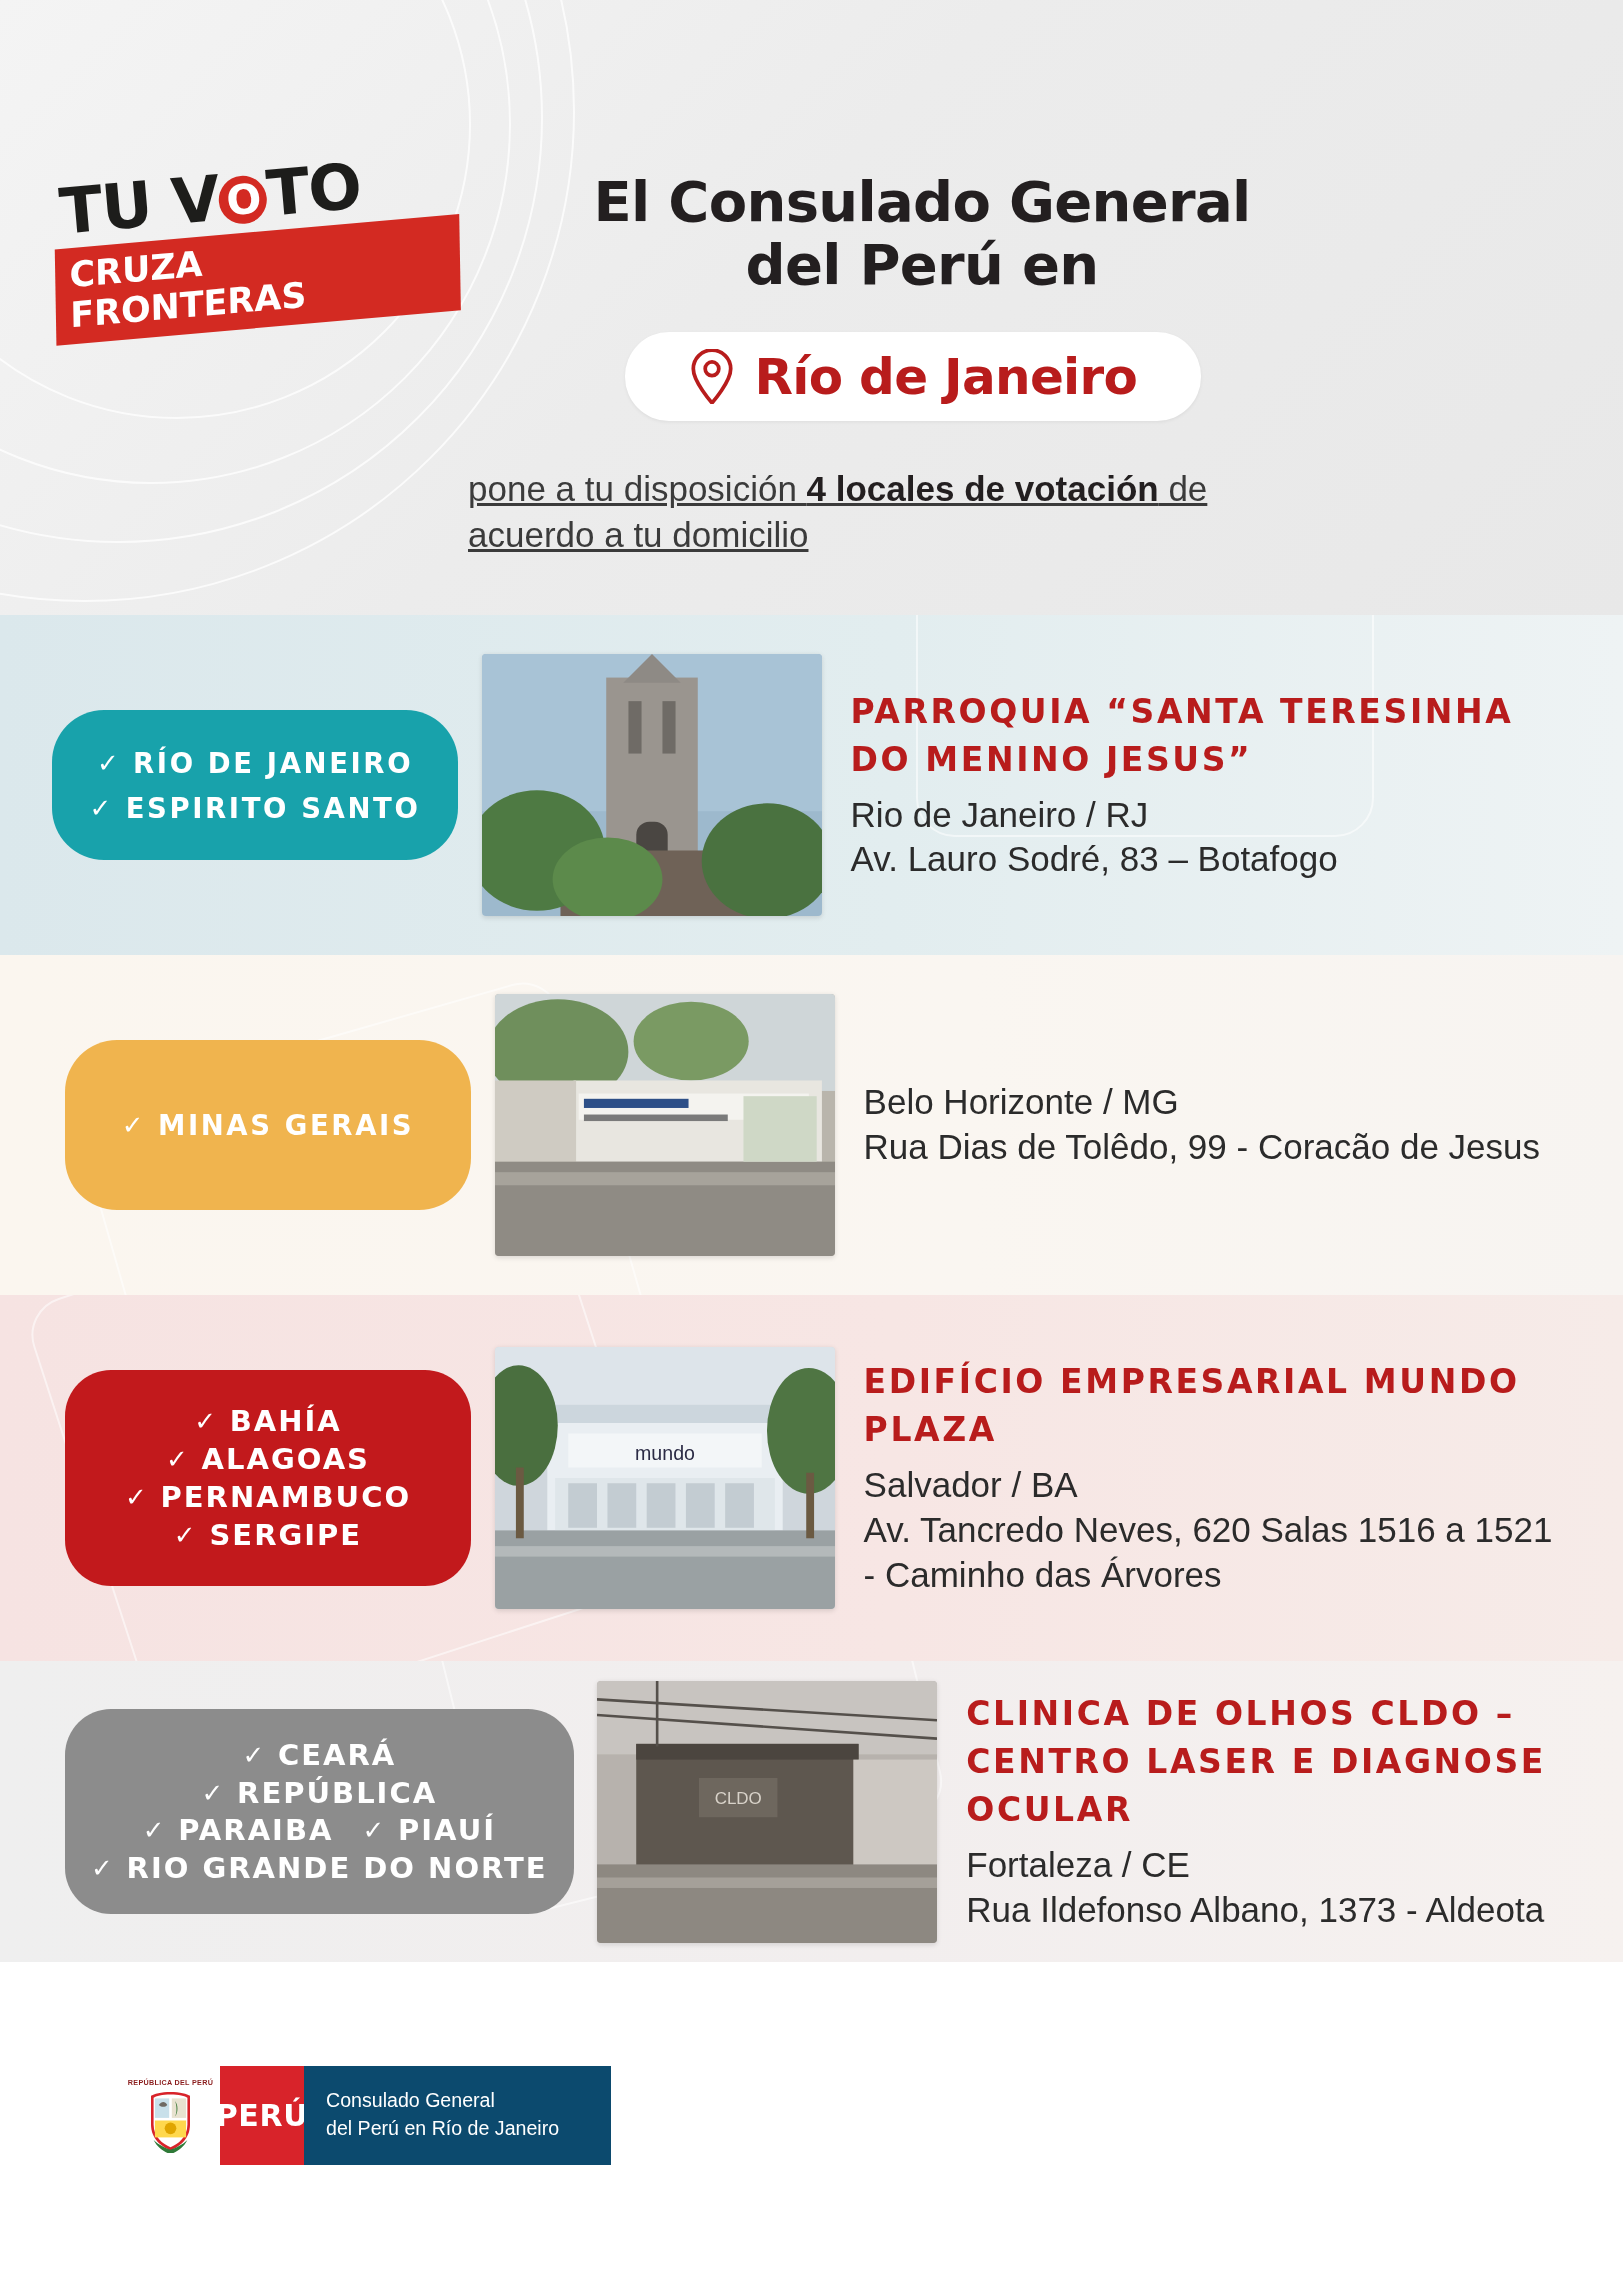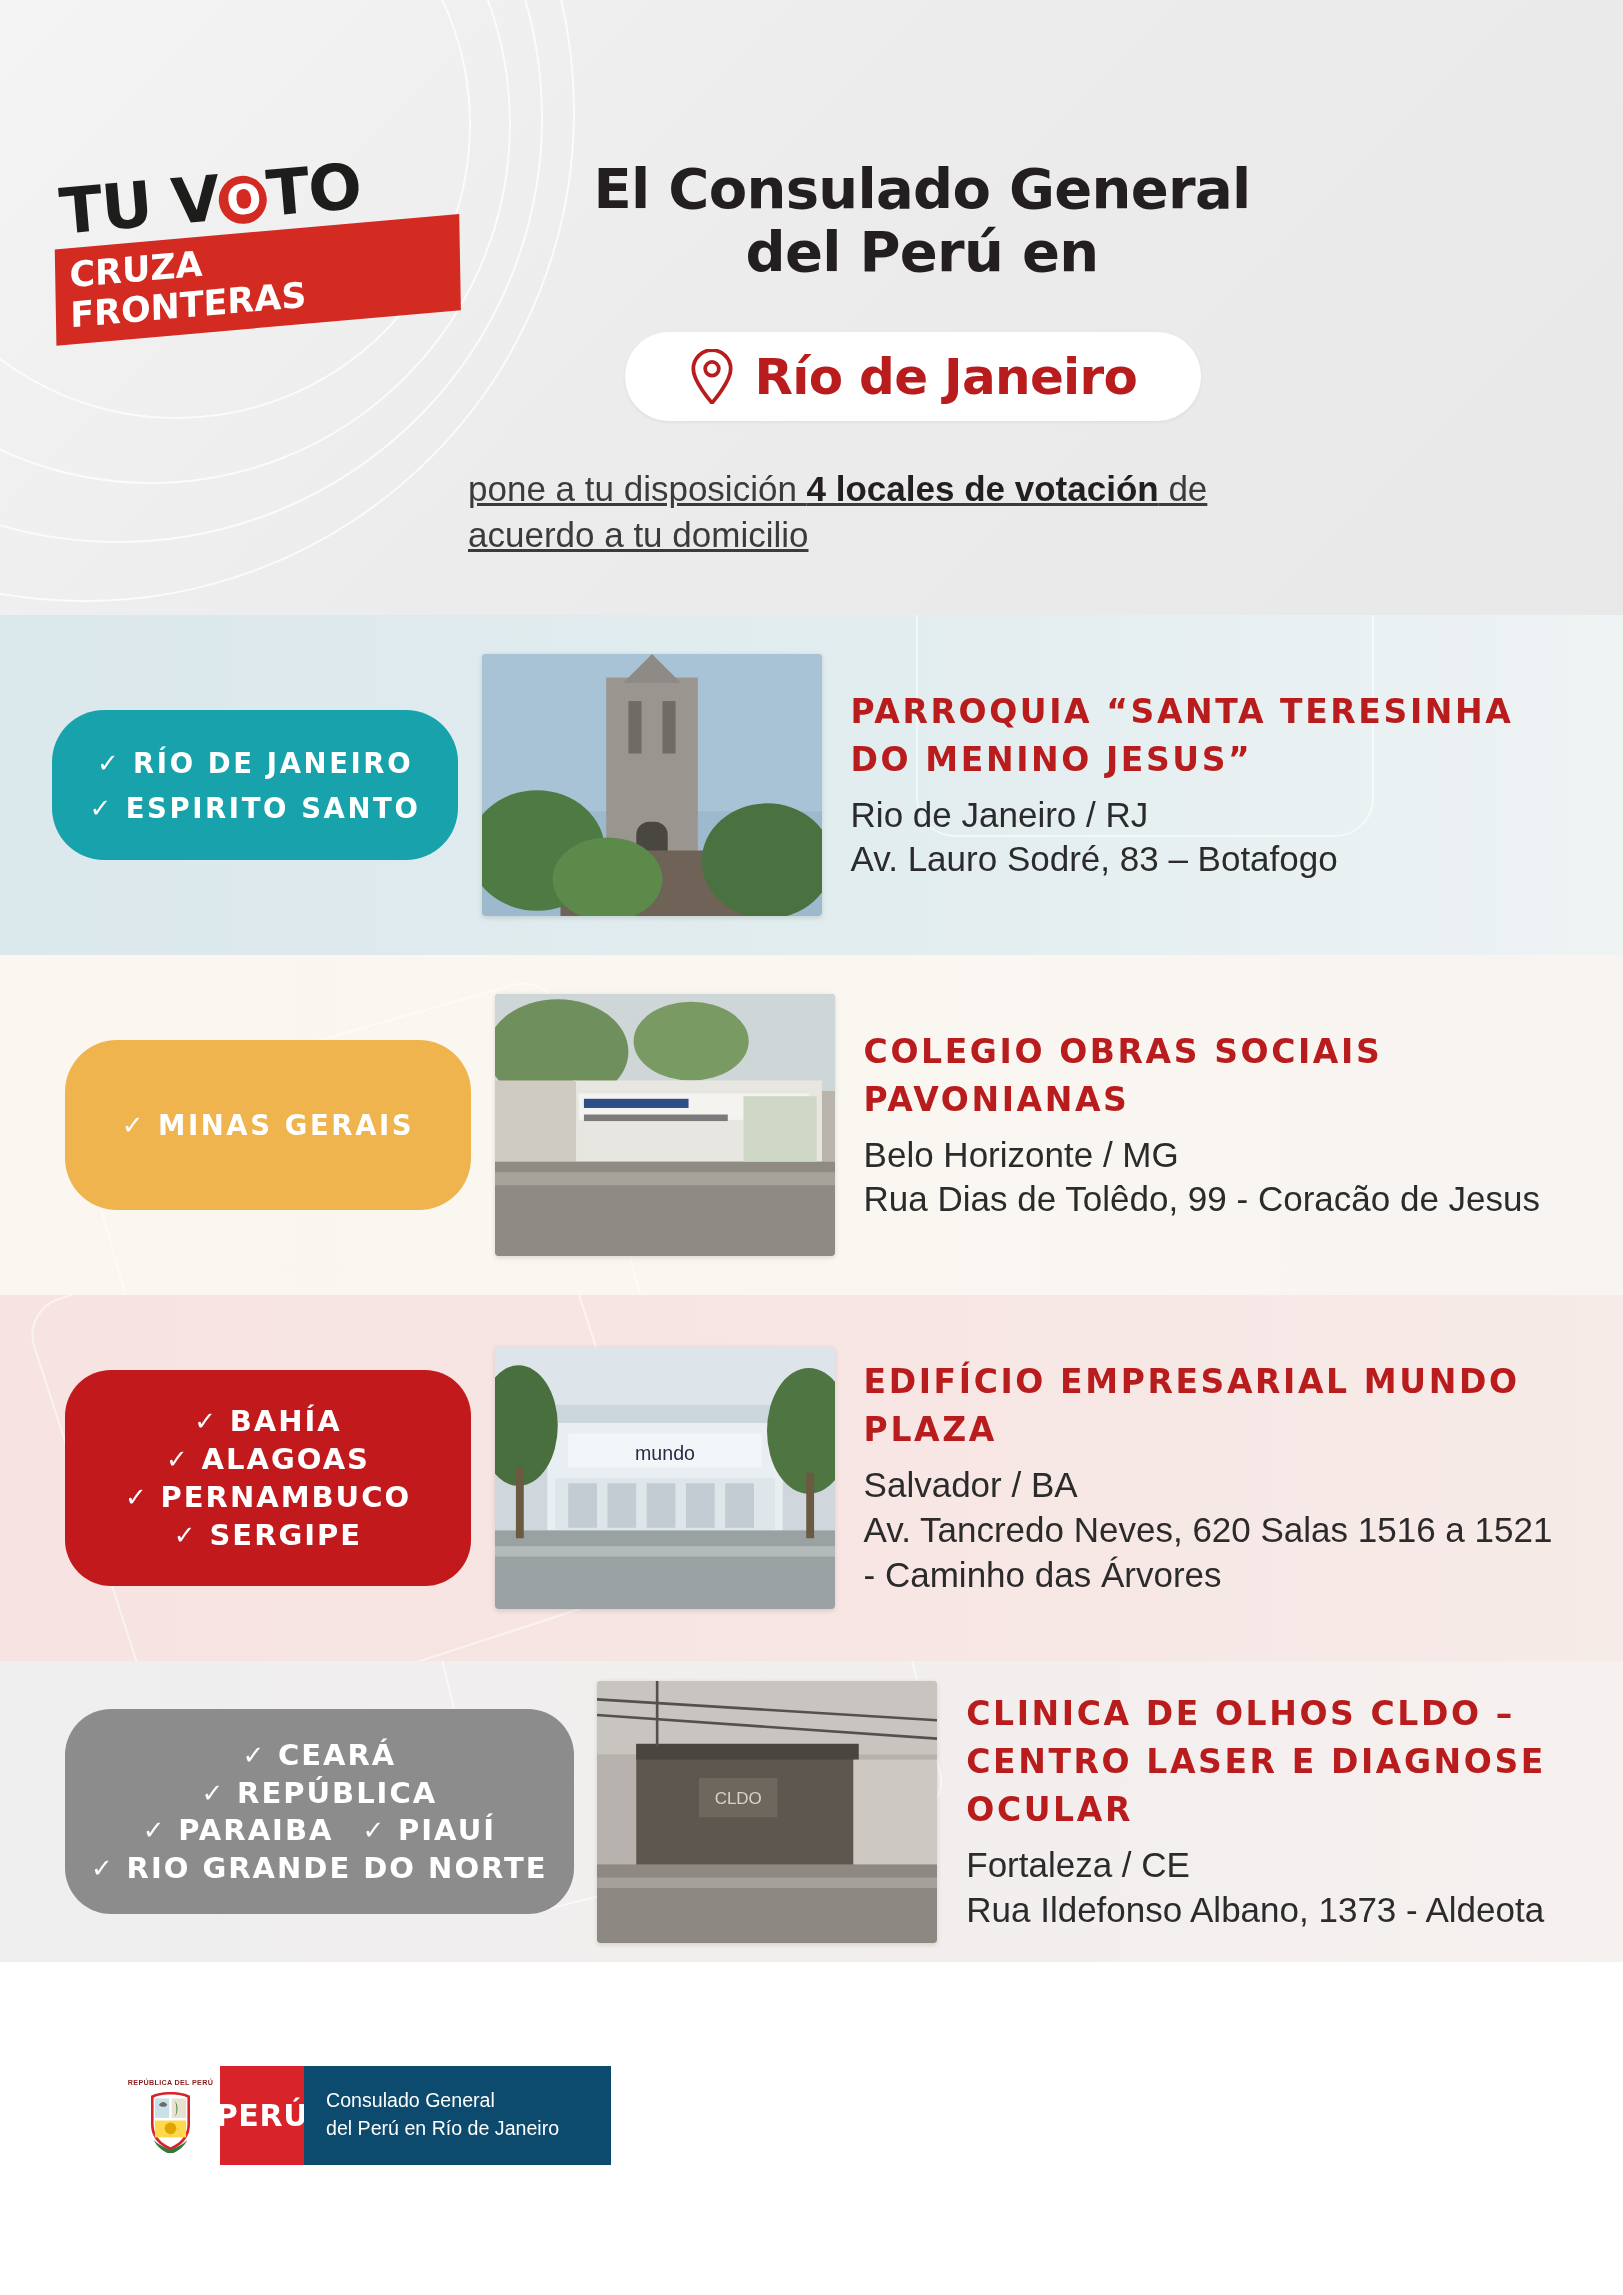--- a/index.html
+++ b/index.html
@@ -75,21 +75,21 @@
     font-size: 35px;
     letter-spacing: 0px;
     padding: 6.5px 14.4px 9.2px 14.4px;
     display: inline-block;
     transform: skewX(-4deg);
   }
 
   .title {
     position: absolute;
     left: 497px;
-    top: 158px;
+    top: 171px;
     width: 850px;
     text-align: center;
     font-family: "DejaVu Sans", sans-serif;
     font-weight: 700;
     font-size: 56px;
     line-height: 1.12;
     color: #231f20;
     letter-spacing: -0.7px;
   }
 
@@ -360,21 +360,20 @@
           <rect x="68" y="80" width="80" height="7" fill="#2d4f87"></rect>
           <rect x="68" y="92" width="110" height="5" fill="#7a7a7a"></rect>
           <rect x="0" y="66" width="62" height="76" fill="#cfcbc2"></rect>
           <rect x="0" y="128" width="260" height="72" fill="#8f8b84"></rect>
           <rect x="0" y="136" width="260" height="10" fill="#a7a39b"></rect>
           <rect x="190" y="78" width="56" height="50" fill="#cfd8c6"></rect>
         </svg>
       </div>
 
       <div class="info">
-        <div class="info-title">COLEGIO OBRAS SOCIAIS PAVONIANAS</div>
         <div class="info-city">Belo Horizonte / MG</div>
         <div class="info-addr">Rua Dias de Tolêdo, 99 - Coracão de Jesus</div>
       </div>
     </div>
 
     <div class="row row-3">
       <div class="bgshape" style="width:536px;height:458px;left:79px;top:-79px;transform:rotate(-18deg);"></div>
       <div class="tag tag-red tag-compact">
         <div class="tag-line">
           <span class="check">✓</span>

